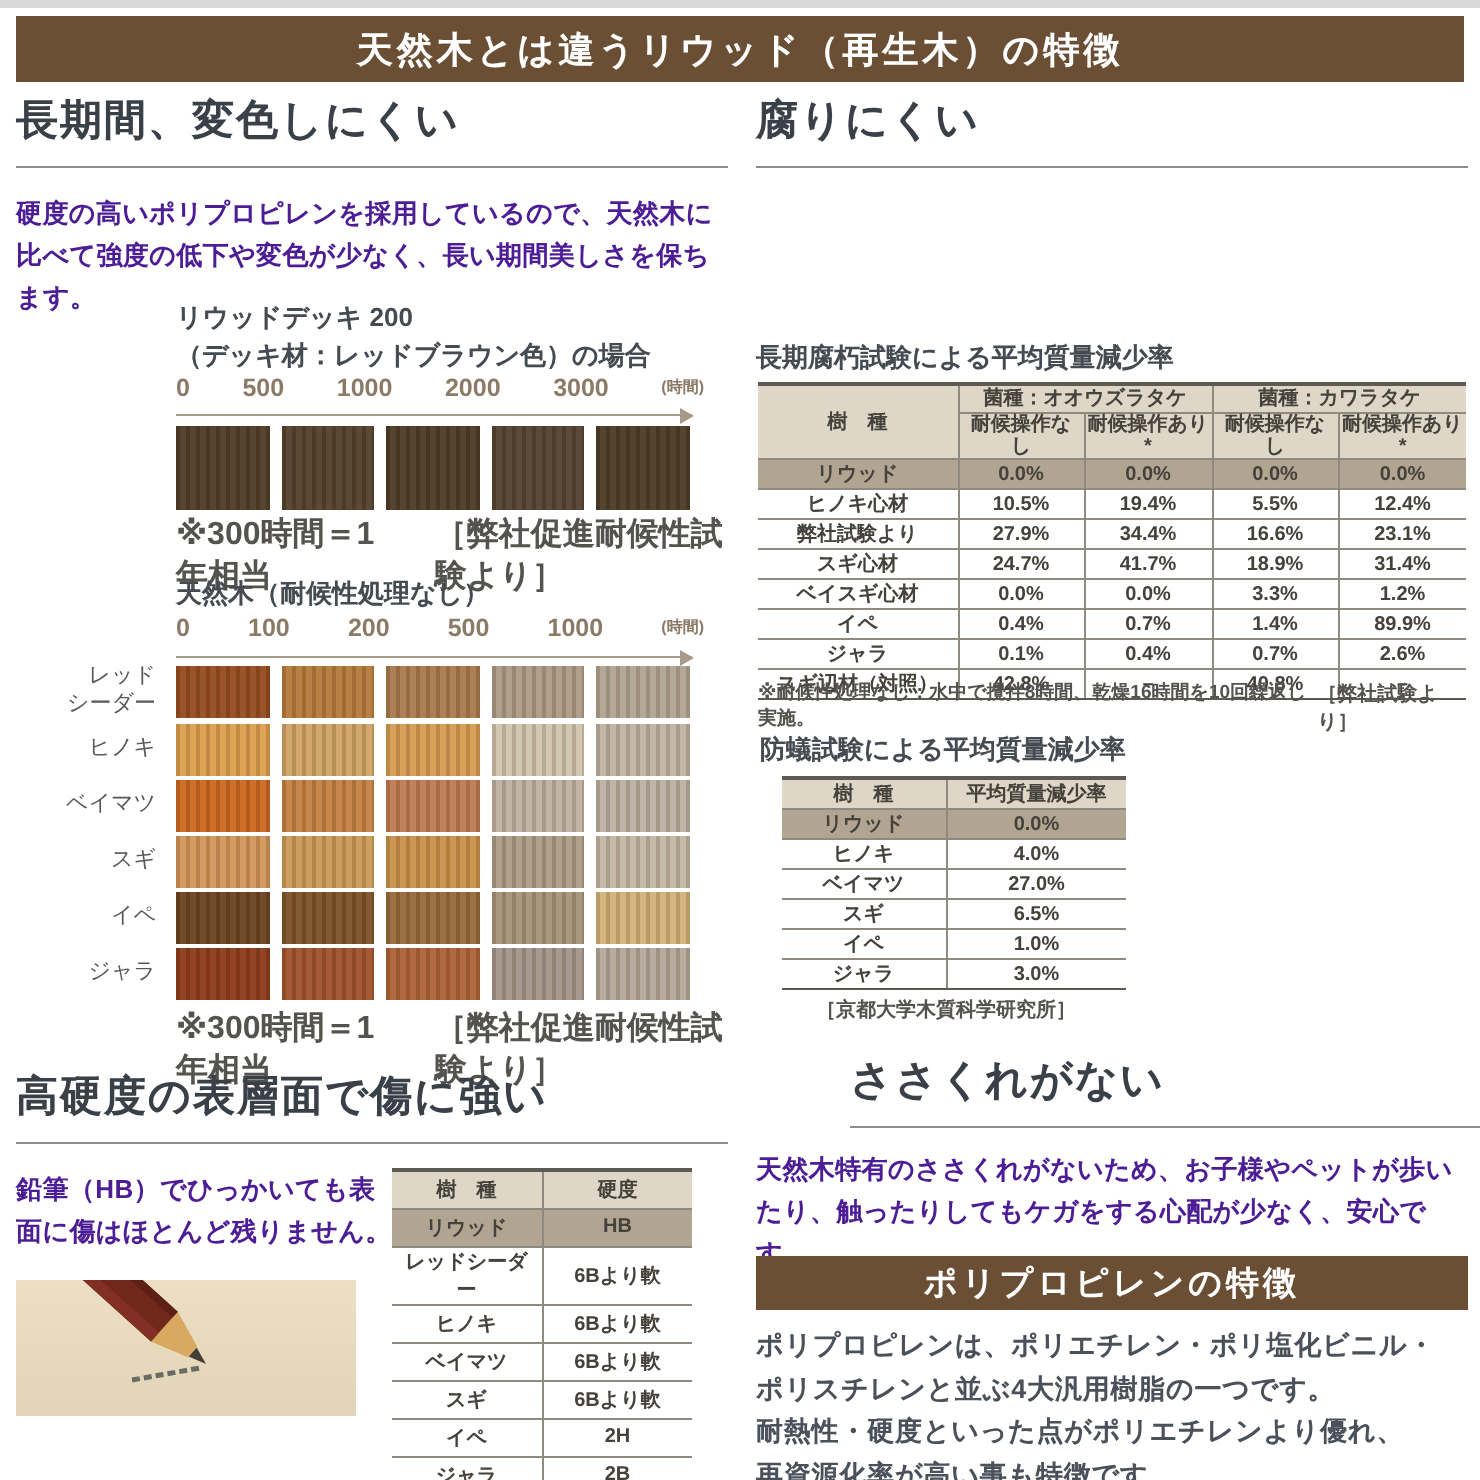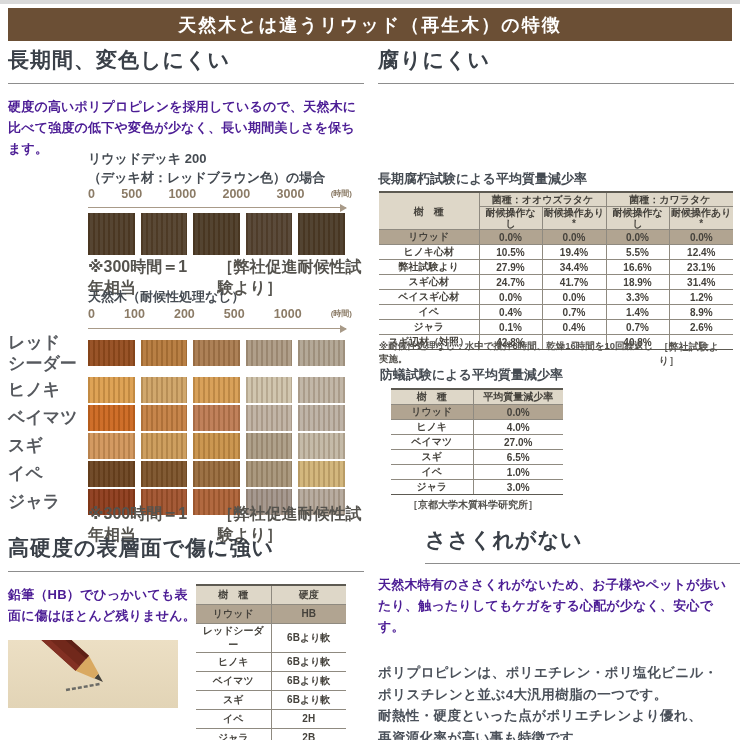--- a/index.html
+++ b/index.html
@@ -27,22 +27,22 @@
   .chart-title{font-size:13px;font-weight:600;color:#454b52;line-height:1.45;white-space:pre-line;}
   .tick-row{display:flex;justify-content:space-between;align-items:flex-end;
     font-size:12.5px;color:#8b7b66;font-weight:600;}
   .tick-unit{font-size:8px;color:#8b7b66;transform:translateY(-2px);}
   .tl-arrow{height:0;border-bottom:1px solid #a89a88;position:relative;}
   .tl-arrow:after{content:"";position:absolute;right:-1px;top:-3.5px;
     border-left:7px solid #a89a88;border-top:4px solid transparent;border-bottom:4px solid transparent;}
   .swatch-row{display:flex;gap:6px;}
   .wood-swatch{background-image:repeating-linear-gradient(90deg,rgba(60,35,10,0.16) 0 2px,rgba(255,255,255,0.05) 2px 5px);}
   .nat-row{display:flex;align-items:center;}
-  .nat-label{width:80px;padding-right:10px;box-sizing:border-box;
-    font-size:17px;color:#56595e;font-weight:700;line-height:1.25;white-space:pre-line;}
+  .nat-label{width:80px;padding-right:10px;box-sizing:border-box;text-align:right;
+    font-size:11px;color:#56595e;font-weight:400;line-height:1.25;white-space:pre-line;}
   .nat-swatches{display:flex;gap:6px;}
   .chart-note{display:flex;gap:26px;font-size:16px;color:#55534e;font-weight:700;justify-content:center;}
 
   
   table{border-collapse:collapse;table-layout:fixed;}
   table td,table th{font-weight:600;color:#45423c;text-align:center;
     border-top:1px solid #8f8a80;box-sizing:border-box;}
   tr.t-head th{background:#ded7c8;}
   tr.hl td{background:#b1a491;}
   .v-div{border-left:1px solid #8f8a80;}
@@ -314,21 +314,21 @@
             <td class="v-div">0.0%</td>
             <td class="v-div">0.0%</td>
             <td class="v-div">3.3%</td>
             <td class="v-div">1.2%</td>
           </tr>
           <tr>
             <td>イペ</td>
             <td class="v-div">0.4%</td>
             <td class="v-div">0.7%</td>
             <td class="v-div">1.4%</td>
-            <td class="v-div">8.9%</td>
+            <td class="v-div">89.9%</td>
           </tr>
           <tr>
             <td>ジャラ</td>
             <td class="v-div">0.1%</td>
             <td class="v-div">0.4%</td>
             <td class="v-div">0.7%</td>
             <td class="v-div">2.6%</td>
           </tr>
           <tr>
             <td class="t-botline">スギ辺材（対照）</td>
@@ -381,18 +381,21 @@
             <td class="t-botline">ジャラ</td>
             <td class="v-div t-botline">3.0%</td>
           </tr>
         </tbody>
     </table>
     <div class="src-note" style="top:454px;left:30px;">［京都大学木質科学研究所］</div>
 
     <h2 class="sec" style="top:482px;margin-left:47px;">ささくれがない</h2>
     <div class="body-text" style="top:530px;width:356px;">天然木特有のささくれがないため、お子様やペットが歩いたり、触ったりしてもケガをする心配が少なく、安心です。</div>
 
+    <div class="sub-banner" style="top:584px;">
+      <span>ポリプロピレンの特徴</span>
+    </div>
     <div class="pp-body" style="top:618px;width:356px;">ポリプロピレンは、ポリエチレン・ポリ塩化ビニル・
 ポリスチレンと並ぶ4大汎用樹脂の一つです。
 耐熱性・硬度といった点がポリエチレンより優れ、
 再資源化率が高い事も特徴です。</div>
   </div>
 </div>
 
 </body></html>

